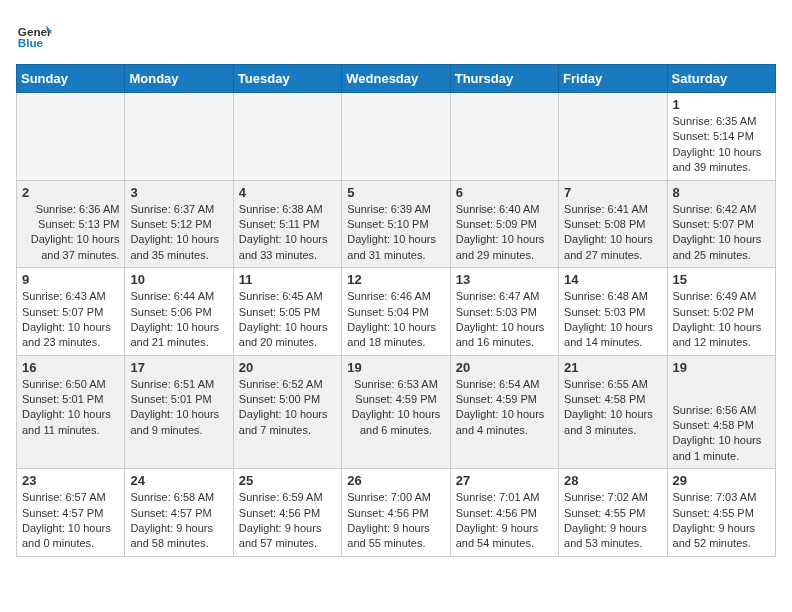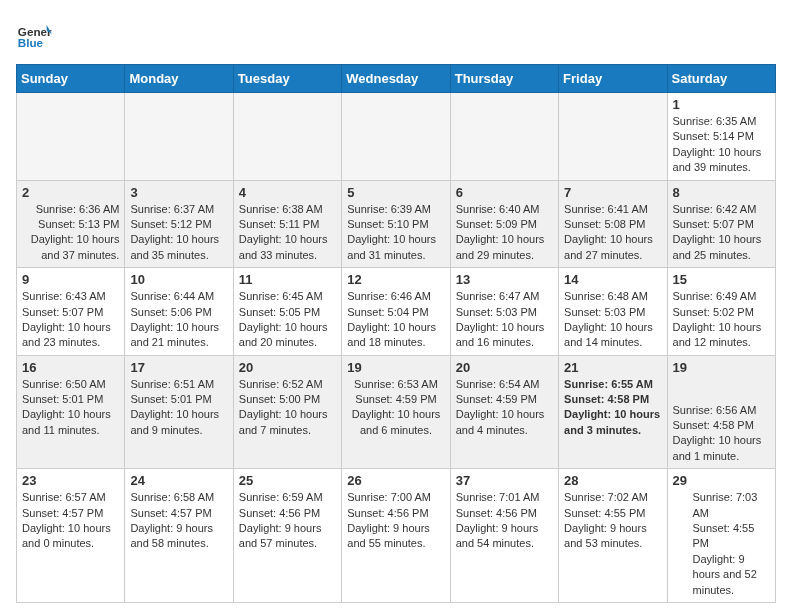--- a/index.html
+++ b/index.html
@@ -239,21 +239,21 @@
 Daylight: 10 hours and 6 minutes.</div>
         </td>
         <td>
           <span class="day-number">20</span>
           <div class="day-info" style="white-space: pre-wrap;">Sunrise: 6:54 AM
 Sunset: 4:59 PM
 Daylight: 10 hours and 4 minutes.</div>
         </td>
         <td>
           <span class="day-number">21</span>
-          <div class="day-info" style="white-space: pre-wrap; font-weight: bold;">Sunrise: 6:55 AM
+          <div class="day-info" style="white-space: pre-wrap;">Sunrise: 6:55 AM
 Sunset: 4:58 PM
 Daylight: 10 hours and 3 minutes.</div>
         </td>
         <td>
           <span class="day-number">19</span>
           <div class="day-info" style="white-space: pre-wrap; margin-top: 28px;">Sunrise: 6:56 AM
 Sunset: 4:58 PM
 Daylight: 10 hours and 1 minute.</div>
         </td>
       </tr>
@@ -276,32 +276,32 @@
 Sunset: 4:56 PM
 Daylight: 9 hours and 57 minutes.</div>
         </td>
         <td>
           <span class="day-number">26</span>
           <div class="day-info" style="white-space: pre-wrap;">Sunrise: 7:00 AM
 Sunset: 4:56 PM
 Daylight: 9 hours and 55 minutes.</div>
         </td>
         <td>
-          <span class="day-number">37</span>
+          <span class="day-number">27</span>
           <div class="day-info" style="white-space: pre-wrap;">Sunrise: 7:01 AM
 Sunset: 4:56 PM
 Daylight: 9 hours and 54 minutes.</div>
         </td>
         <td>
           <span class="day-number">28</span>
           <div class="day-info" style="white-space: pre-wrap;">Sunrise: 7:02 AM
 Sunset: 4:55 PM
 Daylight: 9 hours and 53 minutes.</div>
         </td>
         <td>
           <span class="day-number">29</span>
-          <div class="day-info" style="white-space: pre-wrap; margin-left: 20px;">Sunrise: 7:03 AM
+          <div class="day-info" style="white-space: pre-wrap;">Sunrise: 7:03 AM
 Sunset: 4:55 PM
 Daylight: 9 hours and 52 minutes.</div>
         </td>
       </tr>
     </tbody>
 </table>
 
 </body></html>

